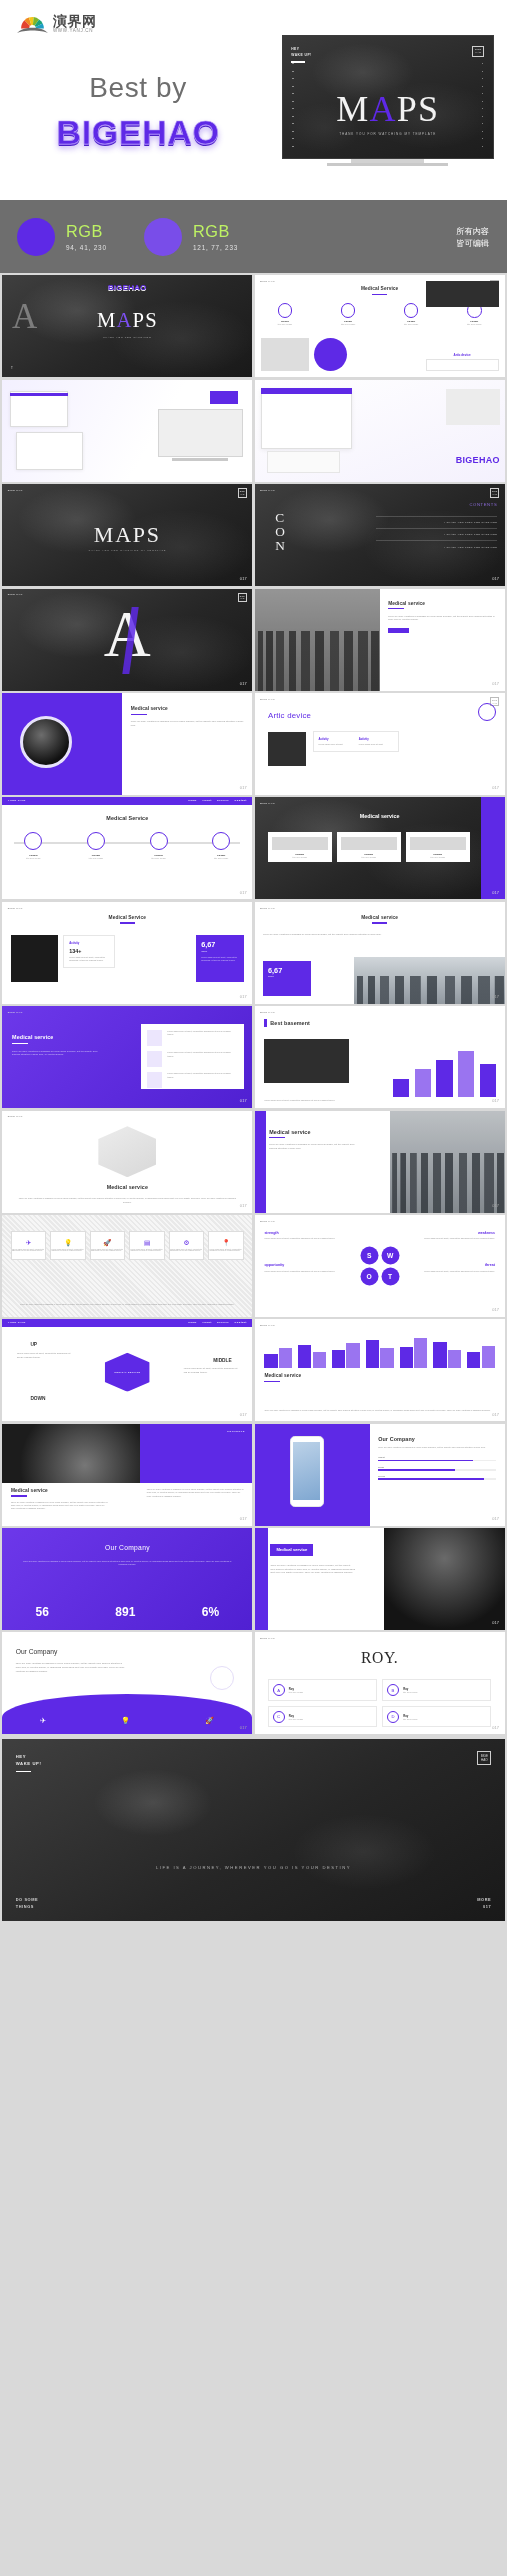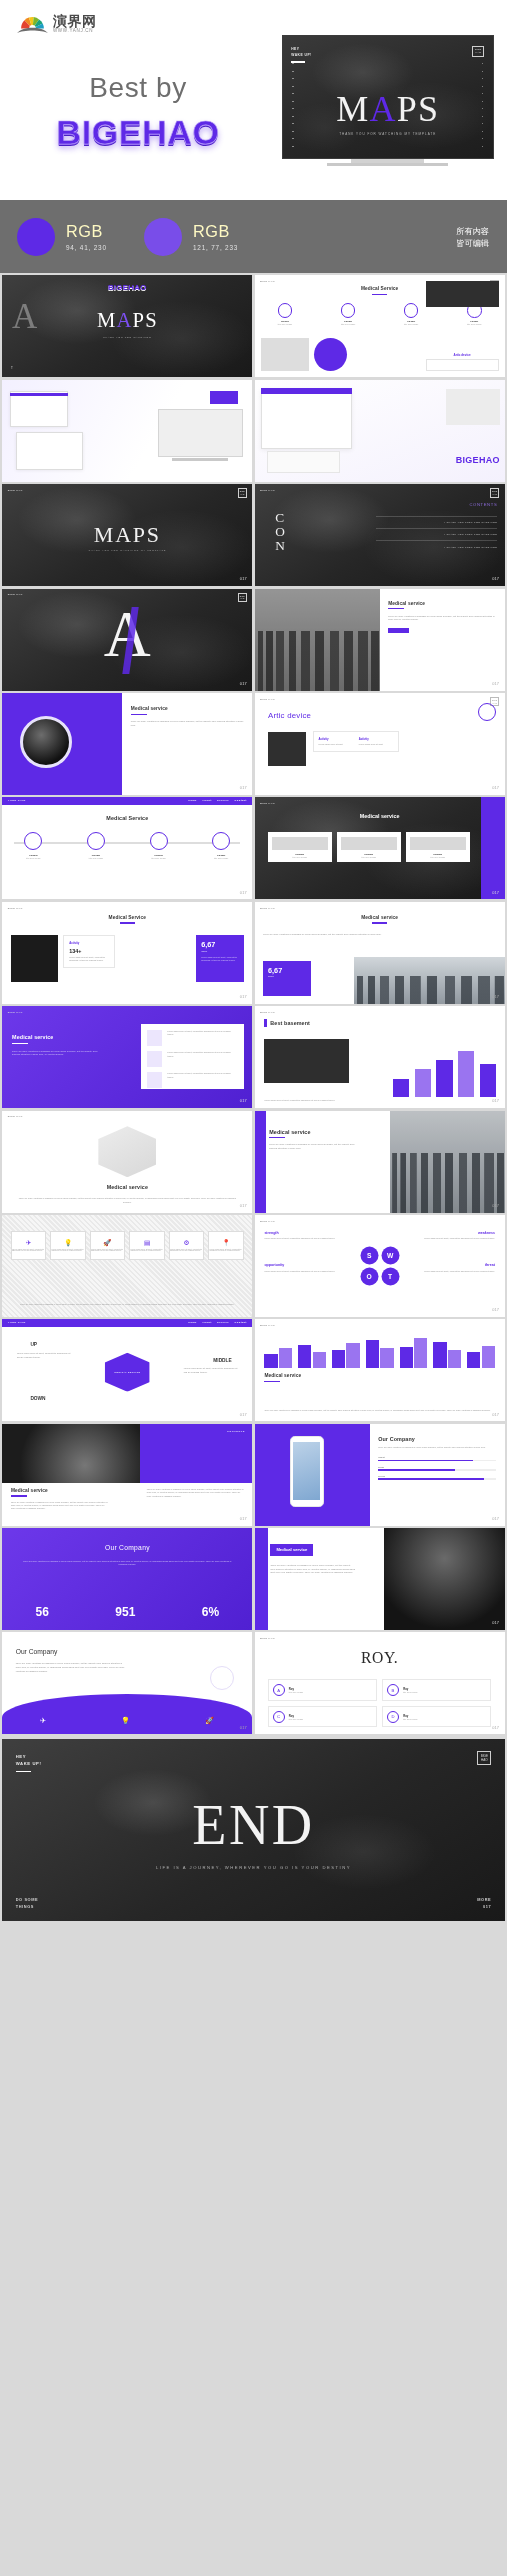--- a/index.html
+++ b/index.html
@@ -46,21 +46,21 @@
   .tv-title .a { color:#5e29e6; }
   .tv-sub { position:absolute; left:0; right:0; top:96px; text-align:center; color:#b9b9b9; font-size:3px; letter-spacing:1px;}
   .tv-stand { width:73px; height:4.2px; background:#d2d2d2; margin:0 auto; }
   .tv-foot { width:121px; height:2.4px; background:#c9c9c9; margin:0 auto; }
 
   
   .rgbbar { background:#6e6e6e; height:73px; display:flex; align-items:center; padding:0 17px; gap:0; position:relative;}
   .swatch-grp { display:flex; align-items:center; gap:11px; width:127px;}
   .swatch { width:38px; height:38px; border-radius:50%; background:#5e29e6; flex:none;}
   .swatch.b { background:#794de9; }
-  .rgb-info .rgb-label { color:#fef9c3; font-size:16.3px; font-weight:300; letter-spacing:0.6px; line-height:1.15;}
+  .rgb-info .rgb-label { color:#bef264; font-size:16.3px; font-weight:300; letter-spacing:0.6px; line-height:1.15;}
   .rgb-info .rgb-nums { color:#e2e2e2; font-size:6.4px; letter-spacing:0.8px; margin-top:2.4px;}
   .rgb-note { position:absolute; right:18px; top:50%; transform:translateY(-50%); color:#fff; font-size:8.2px; line-height:1.5; text-align:left; font-family:"DejaVu Sans",sans-serif;}
 
   
   .grid { display:grid; grid-template-columns:1fr 1fr; gap:2.4px; padding:2.4px; background:#d9d9d9;}
   .slide { position:relative; width:100%; height:102px; overflow:hidden; background:#fff; }
 
   
   .s-tag { position:absolute; left:5.4px; top:4.8px; font-size:2.4px; letter-spacing:0.4px; color:#888; font-weight:bold;}
   .s-tag.w { color:#ddd; }
@@ -715,21 +715,21 @@
       <div class="purple-bg"></div>
       <div style="position:absolute;left:0;right:0;top:15.7px;text-align:center;color:#fff;font-size:6.7px;font-weight:300;letter-spacing:0.3px">Our Company</div>
       <div style="position:absolute;left:18px;right:18px;top:31.5px">
         <div class="body-txt w" style="text-align:center;font-size:1.8px">There are many variations of passages of Lorem Ipsum available, but the majority have suffered alteration in some form, by injected humour, or randomised words which don't look even slightly believable. There are many variations of passages available.</div>
       </div>
       <div style="position:absolute;left:0;right:0;bottom:11px;display:flex;justify-content:space-around;color:#fff">
         <div style="text-align:right">
             <div style="font-size:12px;font-weight:bold">56</div>
           </div>
         <div style="text-align:center">
-            <div style="font-size:12px;font-weight:bold">951</div>
+            <div style="font-size:12px;font-weight:bold">891</div>
           </div>
         <div style="text-align:center">
             <div style="font-size:12px;font-weight:bold">6%</div>
           </div>
       </div>
     </div>
 
     <div class="slide">
       <div style="position:absolute;left:0;top:0;width:13.3px;height:100%;background:#5e29e6"></div>
       <div style="position:absolute;left:15.7px;top:15.7px;background:#5e29e6;color:#fff;padding:3.6px 6px;font-size:4.2px;font-weight:bold">Medical service</div>
@@ -796,21 +796,20 @@
     <div class="smoke-bg"></div>
     <div style="position:absolute;left:13.3px;top:13.3px;color:#e9e9e9;font-size:4.2px;letter-spacing:0.6px;line-height:1.8;font-weight:bold">
       <div>HEY</div>
       <div>WAKE UP!</div>
       <div style="width:15.7px;height:1.5px;background:#fff;margin-top:3px"></div>
     </div>
     <div style="position:absolute;right:13.3px;top:12px;border:0.6px solid #cfcfcf;color:#ddd;font-size:3px;line-height:1.35;padding:1.8px 2.4px;text-align:center">
       <div>BIGE</div>
       <div>HAO</div>
     </div>
-    <div style="position:absolute;left:0;right:0;top:58px;text-align:center;font-family:'Liberation Serif',serif;font-size:56px;line-height:1;color:#f3f3f3;letter-spacing:2.4px">END</div>
     <div style="position:absolute;left:0;right:0;top:126px;text-align:center;color:#b2b2b2;font-size:4.2px;letter-spacing:1.5px">LIFE IS A JOURNEY, WHEREVER YOU GO IS YOUR DESTINY</div>
     <div style="position:absolute;left:13.3px;bottom:11px;color:#cfcfcf;font-size:3.9px;letter-spacing:0.6px;line-height:1.7;font-weight:bold">
       <div>DO SOME</div>
       <div>THINGS</div>
     </div>
     <div style="position:absolute;right:13.3px;bottom:11px;color:#cfcfcf;font-size:3.9px;letter-spacing:0.6px;line-height:1.7;text-align:right;font-weight:bold">
       <div>MORE</div>
       <div>017</div>
     </div>
   </div>

